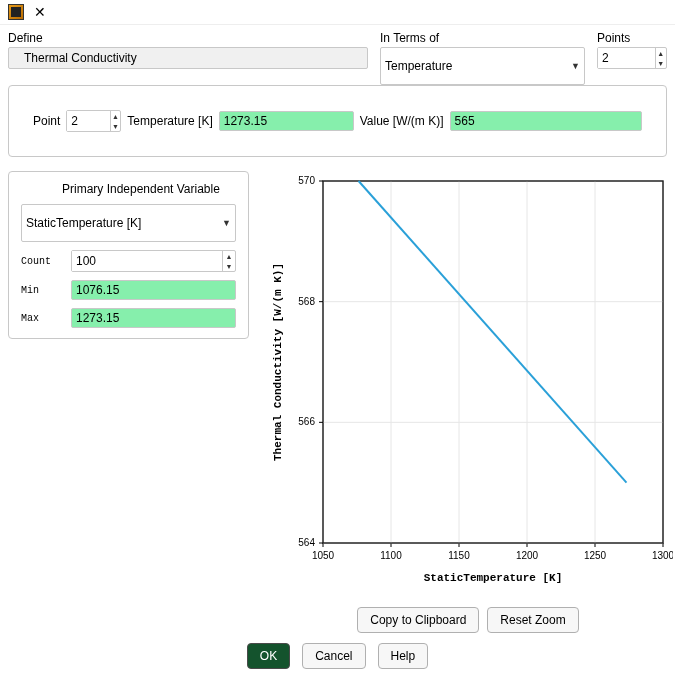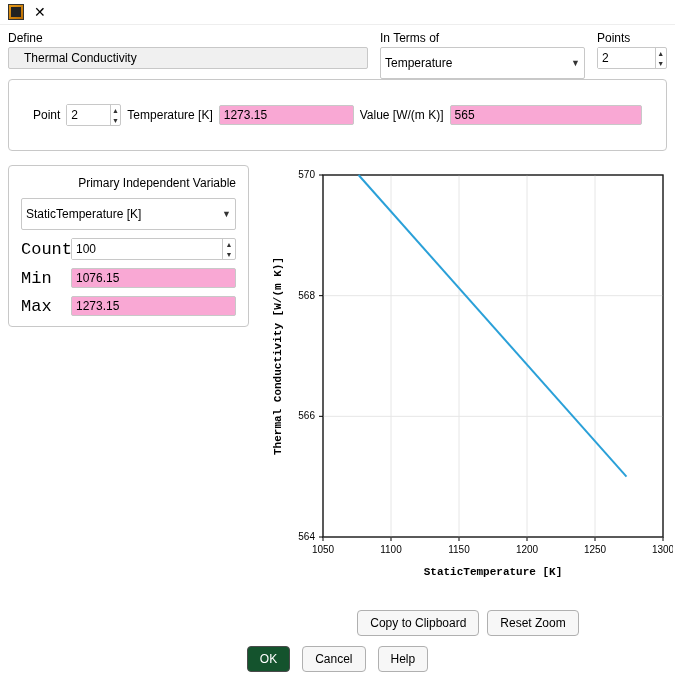--- a/index.html
+++ b/index.html
@@ -41,21 +41,21 @@
     border:1px solid #c8c8c8;
     padding:3px 15px;
     border-radius:2px;
     min-height:20px;
   }
   select, input[type=text] {
     font-family:inherit; font-size:12px;
     border:1px solid #c8c8c8;
     padding:2px 4px;
     border-radius:2px;
-    background:#f9a8d4;
+    background:#86efac;
   }
   input[type=text] { height:20px; }
   .spinner-wrap {
     display:flex; align-items:stretch;
     border:1px solid #c8c8c8;
     border-radius:2px;
     height:22px;
     background:#fff;
   }
   .spinner-wrap .spin-value {
@@ -75,21 +75,21 @@
     border-radius:4px;
     padding:10px 12px;
     margin:0;
   }
   .panel-left {
     width:225px;
   }
   .panel-left .row2 {
     display:flex; align-items:center; gap:8px; margin-top:8px;
   }
-  .panel-left .row2 .lbl { width:42px; font-family:"Courier New",monospace; font-size:17px; }
+  .panel-left .row2 .lbl { width:42px; font-family:"Courier New",monospace; font-size:10px; }
   .panel-left .row2 .inp { flex:1; }
   .mono { font-family:Liberation Sans, sans-serif; font-size:12px; }
   .data-points-box {
     border:1px solid #c8c8c8;
     border-radius:4px;
     padding:24px;
     display:flex; align-items:center; gap:6px;
   }
   .btn {
     border:1px solid #b0b0b0;
@@ -103,26 +103,26 @@
     background:#14532d; color:#fff; border-color:#4a4a4a;
   }
   .chart-area {
     flex:1;
     position:relative;
   }
   svg.chart { display:block; }
   .chart-label { font-family:"Courier New",monospace; font-size:11px; font-weight:bold; fill:#000; }
   .tick-label { font-family:Arial,sans-serif; font-size:10px; fill:#000; }
   .bottom-btns { display:flex; justify-content:center; gap:12px; padding:10px 0; }
-  .chart-btns { display:flex; justify-content:center; gap:8px; margin-top:25px; }
+  .chart-btns { display:flex; justify-content:center; gap:8px; margin-top:16px; }
   .middle-area { display:flex; gap:14px; margin-top:14px; }
   .group-combo {
     display:flex; align-items:center;
     border:1px solid #c8c8c8; border-radius:2px;
-    padding:0 4px; height:32px; background:#fff;
+    padding:0 4px; height:38px; background:#fff;
     justify-content:space-between;
   }
   .group-combo .caret { font-size:9px; color:#333; }
 </style>
 </head>
 <body>
 
 <div class="titlebar">
   <span class="icon"></span>
   <span class="close">✕</span>
@@ -165,21 +165,21 @@
       </div>
     </div>
     <span class="mono">Temperature [K]</span>
     <input type="text" class="mono" style="width: 135px;" value="1273.15">
     <span class="mono">Value [W/(m K)]</span>
     <input type="text" class="mono" style="flex: 1 1 0%;" value="565">
   </div>
 
   <div class="middle-area">
     <fieldset class="panel panel-left" style="align-self:flex-start;">
-      <div class="mono" style="text-align:right;">Primary Independent Variable</div>
+      <div class="mono" style="text-align:left;margin-left:41px;">Primary Independent Variable</div>
       <div class="group-combo" style="margin-top:8px;">
         <span class="mono">StaticTemperature [K]</span>
         <span class="caret">▼</span>
       </div>
       <div class="row2">
         <span class="lbl">Count</span>
         <div class="spinner-wrap inp">
           <input class="spin-value mono" value="100" style="">
           <div class="arrows">
             <div>▲</div>

